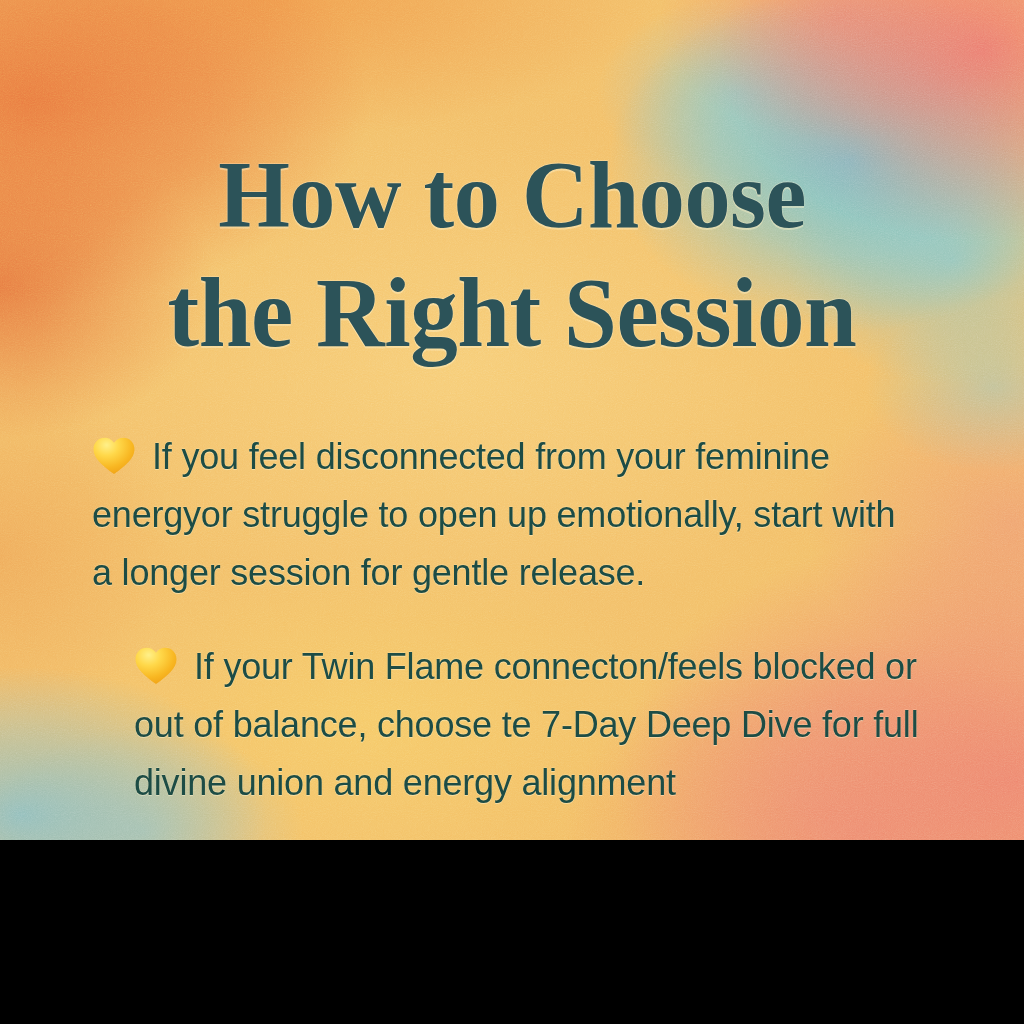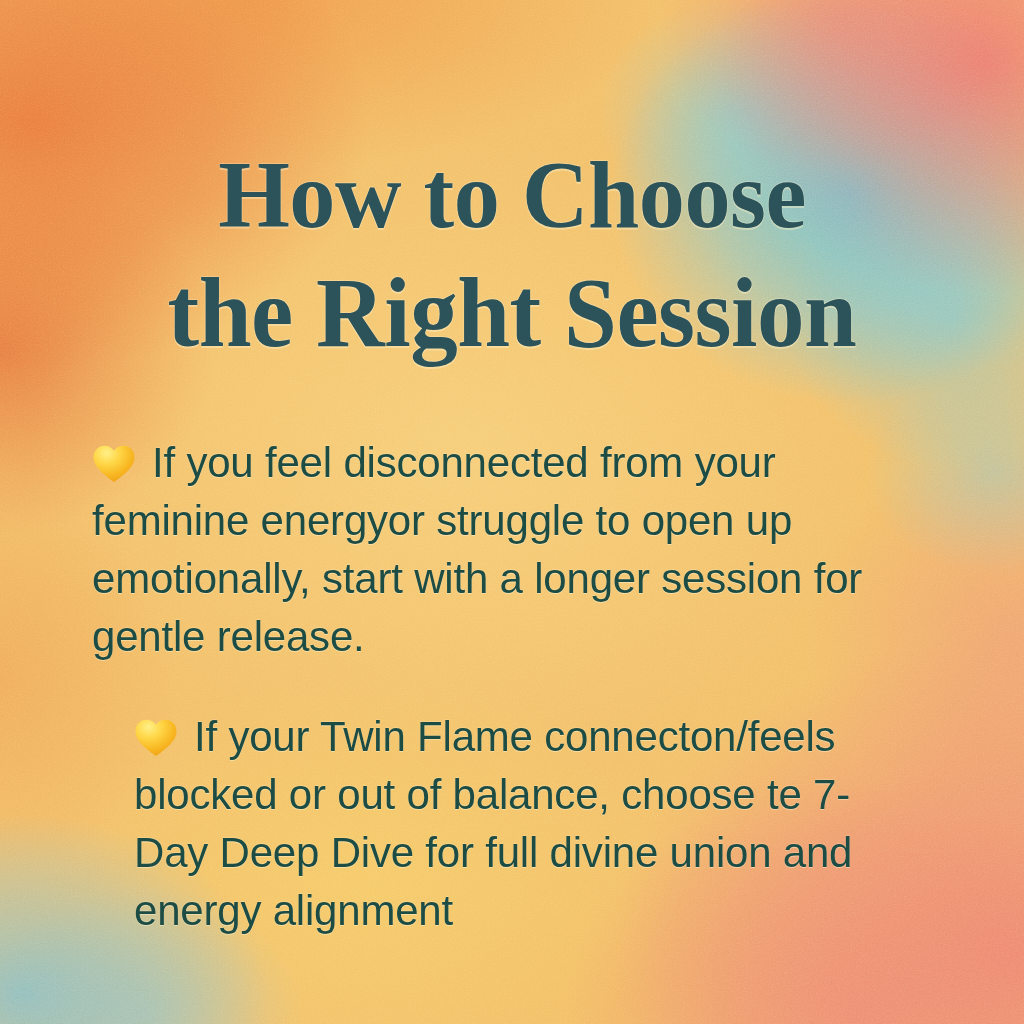--- a/index.html
+++ b/index.html
@@ -3,21 +3,21 @@
 <meta charset="utf-8">
 <style>
   html, body {
     margin: 0;
     padding: 0;
     background: #000;
   }
   #poster {
     position: relative;
     width: 1024px;
-    height: 1024px;
+    height: 840px;
     overflow: hidden;
     font-family: "Liberation Sans", sans-serif;
     background-color: #f0b45c;
     isolation: isolate;
   }
 
   
   .bg-layer {
     position: absolute;
     inset: 0;
@@ -106,21 +106,21 @@
   #title-line-2 { font-size: 99px; }
 
   #body-block {
     position: absolute;
     left: 92px;
     top: 392px;
     width: 830px;
   }
   .para {
     color: #1d4c45;
-    font-size: 42px;
+    font-size: 36px;
     line-height: 58px;
     font-stretch: condensed;
     letter-spacing: -0.2px;
     text-shadow:
       0 1px 0 rgba(255,246,214,0.45),
       0 -1px 0 rgba(255,246,214,0.22);
   }
   #para-2 { margin-top: 32px; margin-left: 42px; }
 
   .heart-icon {

